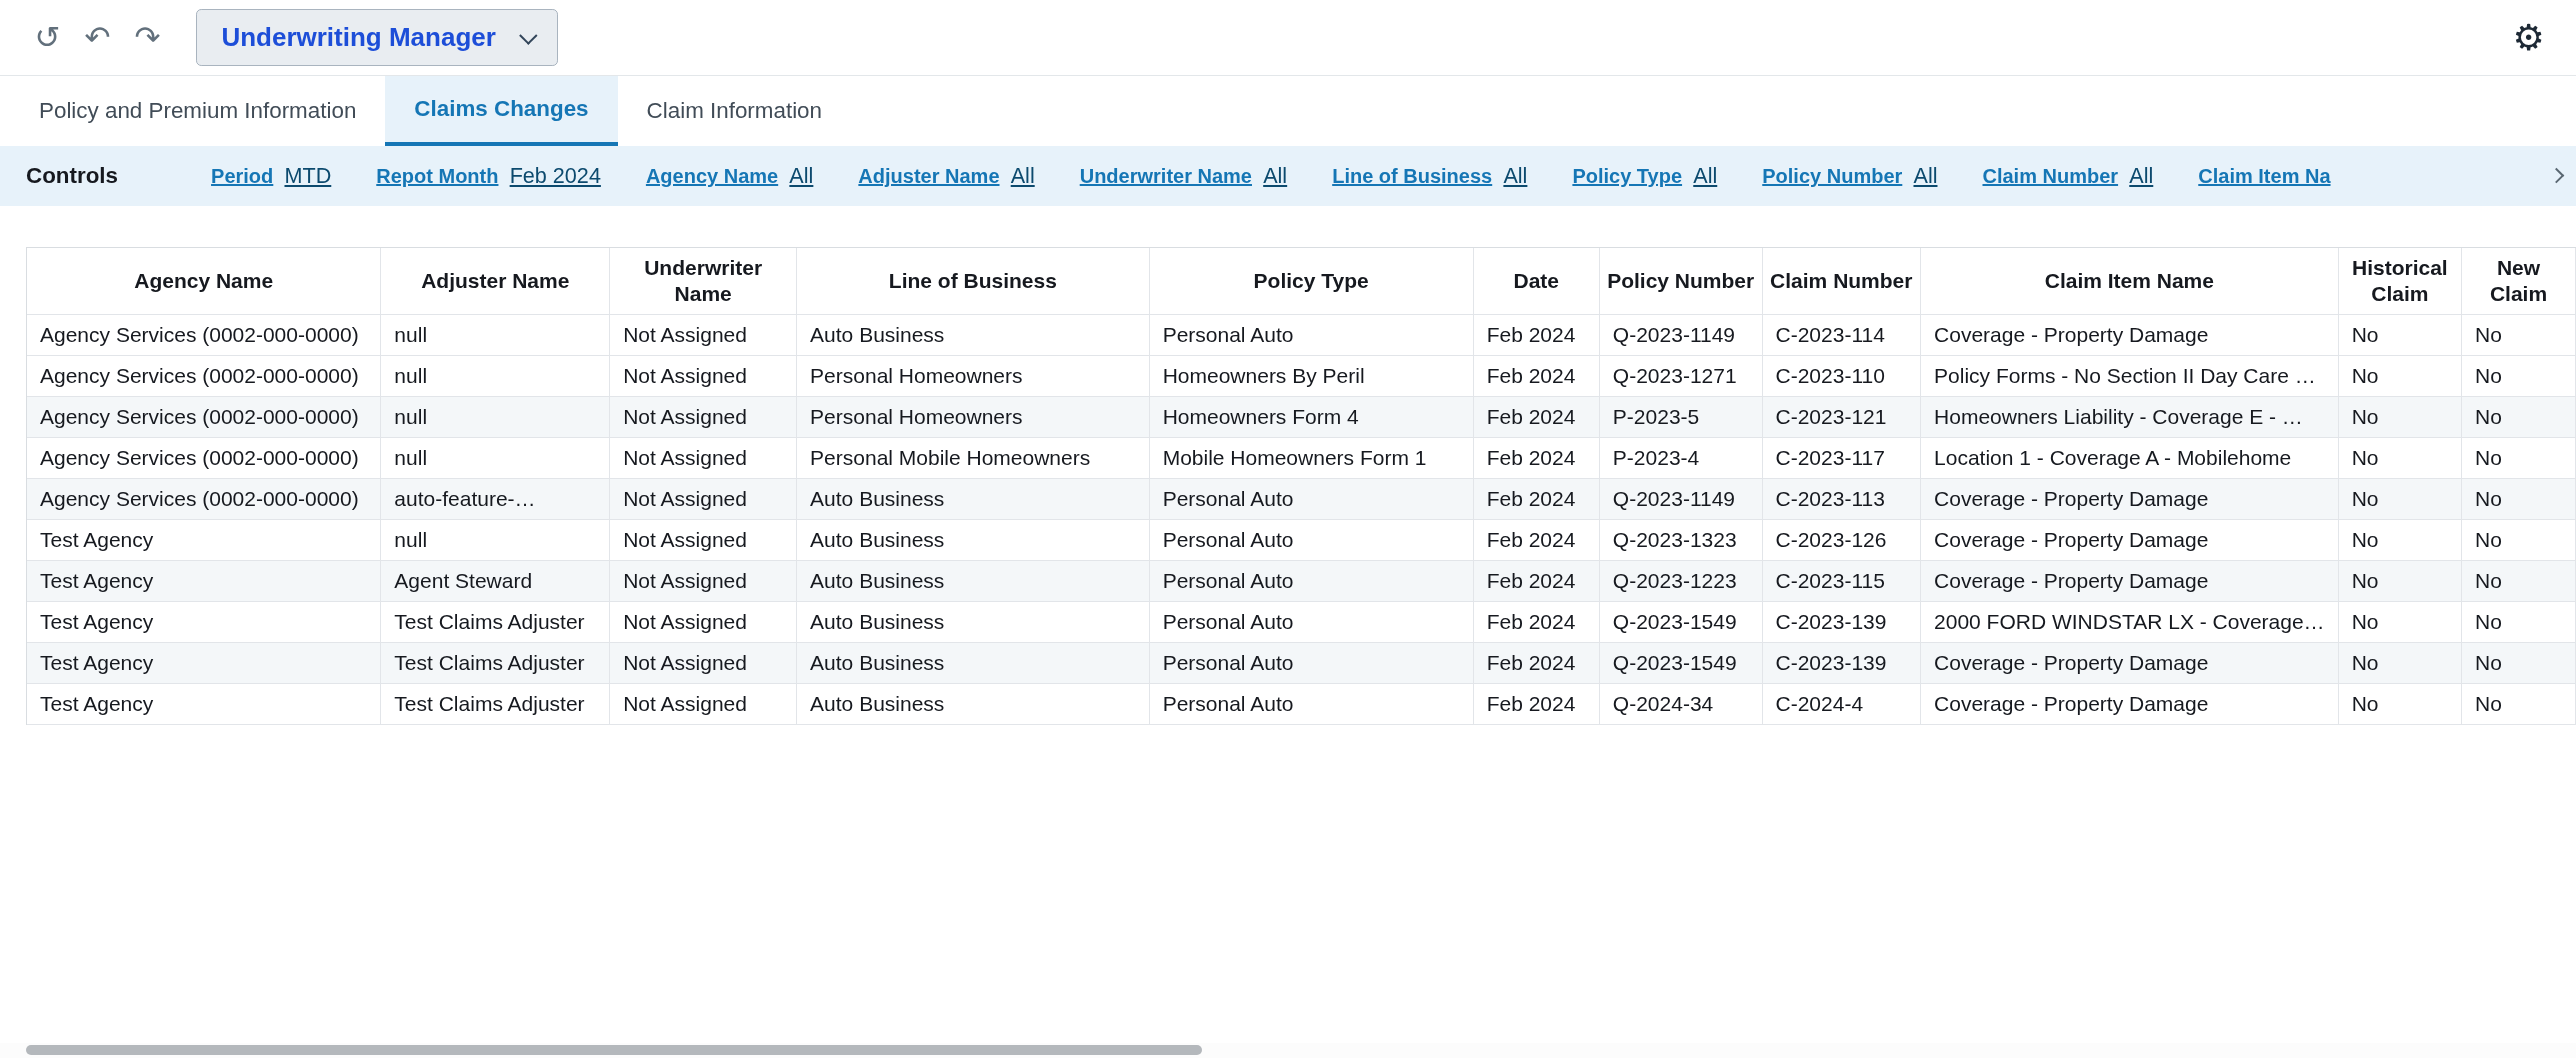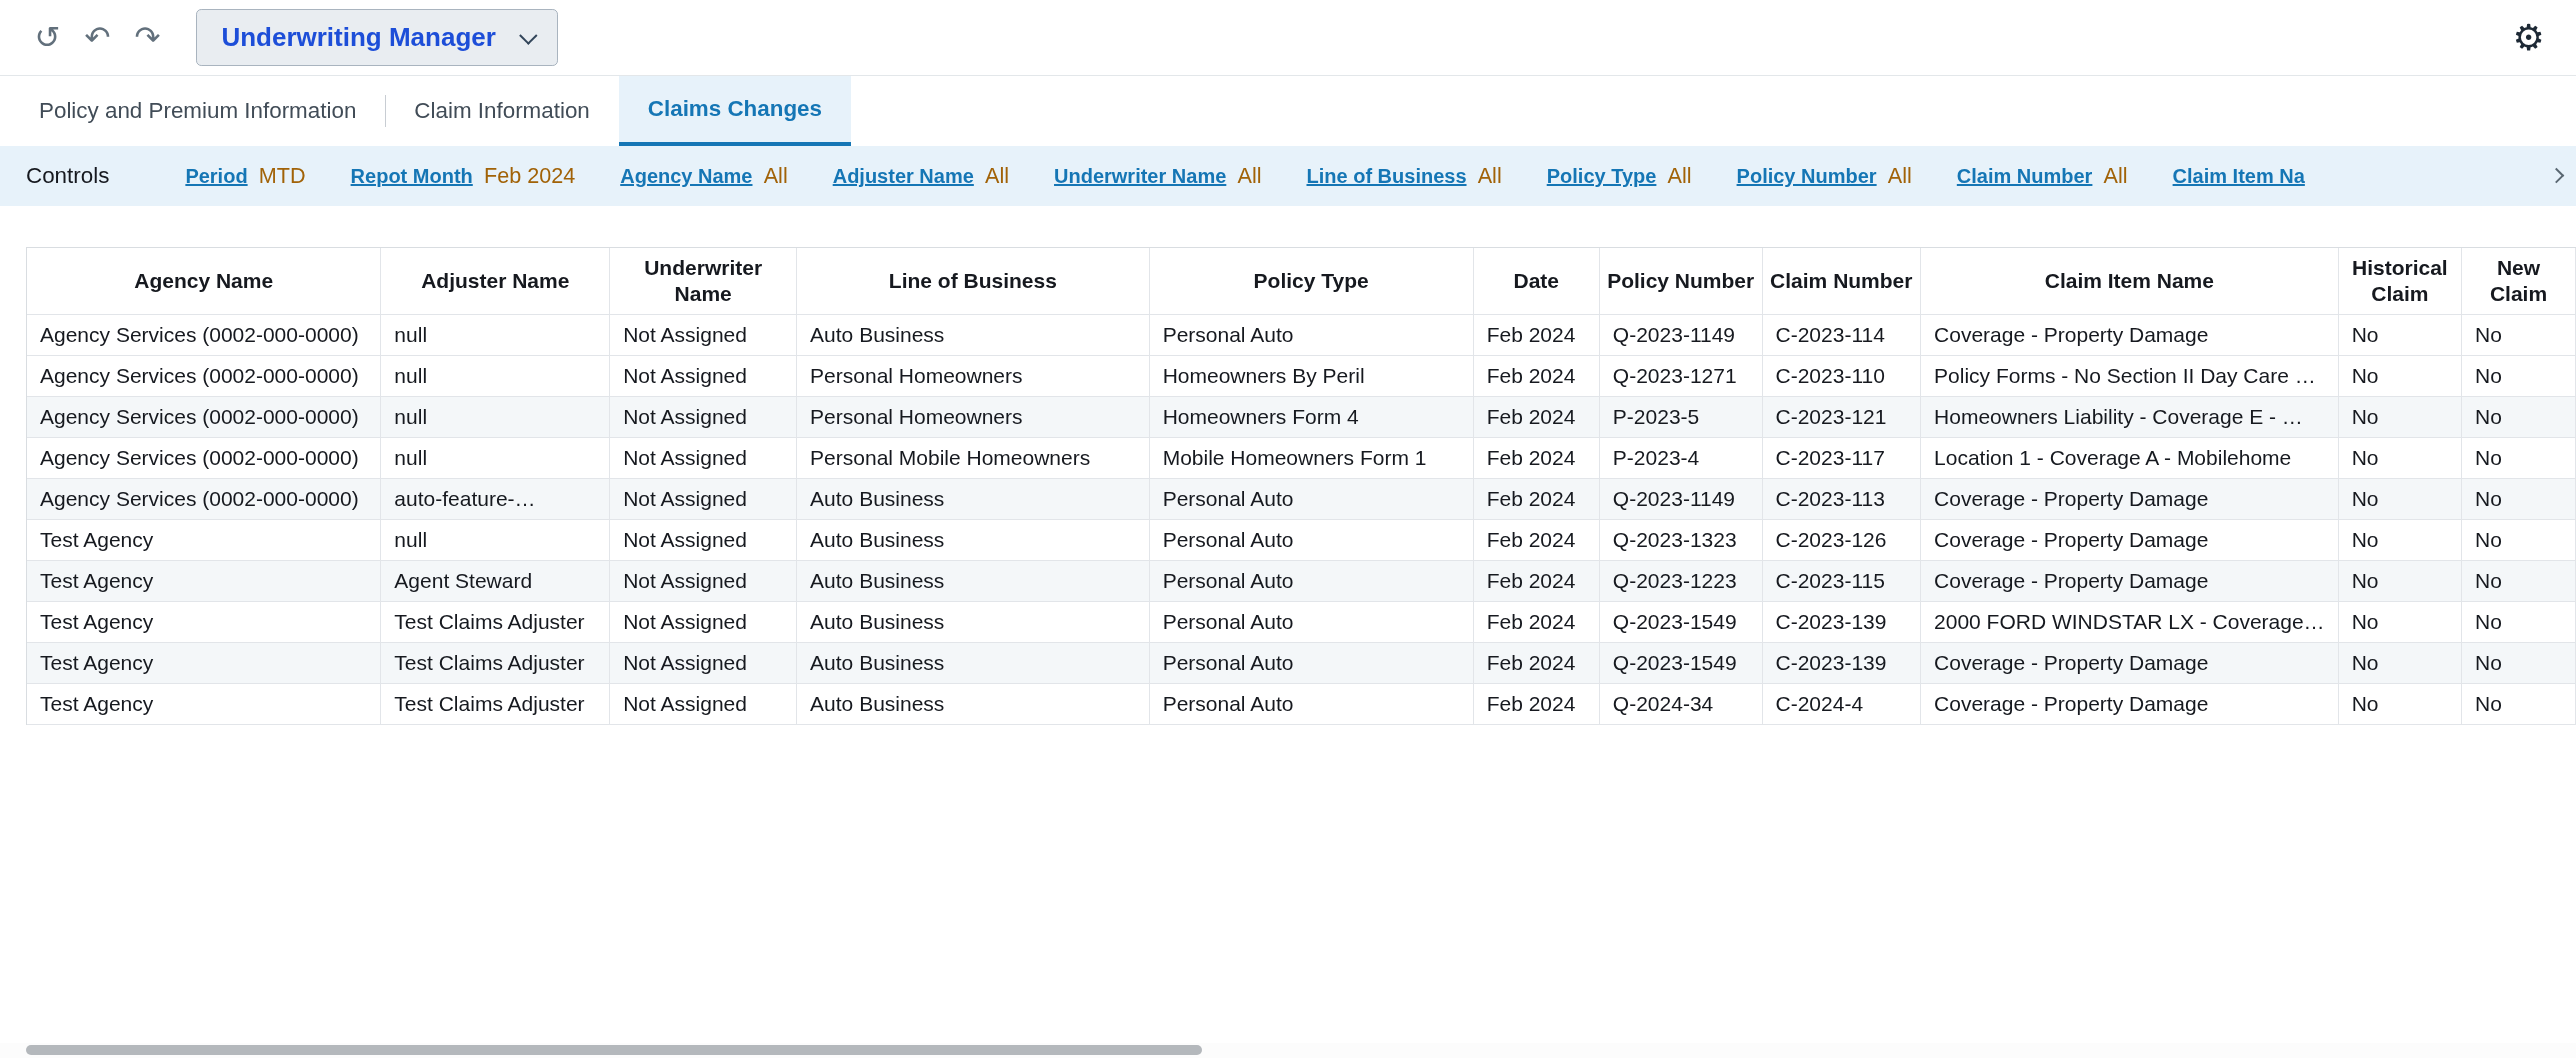--- a/index.html
+++ b/index.html
@@ -84,26 +84,26 @@
     height: 60px;
     background: var(--controls-bg, #e7f2fa);
     display: flex; align-items: center;
     padding: 0 52px 0 26px;
     gap: 45px;
     overflow: hidden;
     position: relative;
     white-space: nowrap;
   }
   .controls-title {
-    font-size: 22.4px; font-weight: normal; color: #16191f;
-    margin-right: 31px; flex: 0 0 auto;
+    font-size: 22.4px; font-weight: bold; color: #16191f;
+    margin-right: 48px; flex: 0 0 auto;
   }
   .filter { display: flex; gap: 11.2px; align-items: baseline; flex: 0 0 auto; cursor: pointer; }
   .f-label { font-size: 20px; font-weight: bold; color: var(--accent, #1576b5); text-decoration: underline; }
-  .f-value { font-size: 21.6px; color: #a16207; }
+  .f-value { font-size: 21.6px; color: #0c4a6e; text-decoration: underline; }
   .controls-more {
     position: absolute; right: 0; top: 0; bottom: 0; width: 38px;
     display: flex; align-items: center; justify-content: center;
     background: var(--controls-bg, #e7f2fa);
     cursor: pointer;
   }
   .caret-right {
     width: 11.2px; height: 11.2px;
     border-right: 2.6px solid #5a6771;
     border-bottom: 2.6px solid #5a6771;
@@ -166,22 +166,22 @@
   <div class="dash-select">
     <span class="dash-label">Underwriting Manager</span>
     <span class="caret-down"></span>
   </div>
   <div class="topbar-spacer"></div>
   <div class="icon-btn gear-btn">⚙</div>
 </header>
 
 <nav class="tab-bar">
     <div class="tab">Policy and Premium Information</div>
+    <div class="tab active">Claims Changes</div>
     <div class="tab">Claim Information</div>
-    <div class="tab active">Claims Changes</div>
   </nav>
 
 <div class="controls">
   <span class="controls-title">Controls</span>
   <div style="display:flex; gap:45px; align-items:baseline;">
       <div class="filter">
         <span class="f-label">Period</span>
         <span class="f-value">MTD</span>
       </div>
       <div class="filter">

